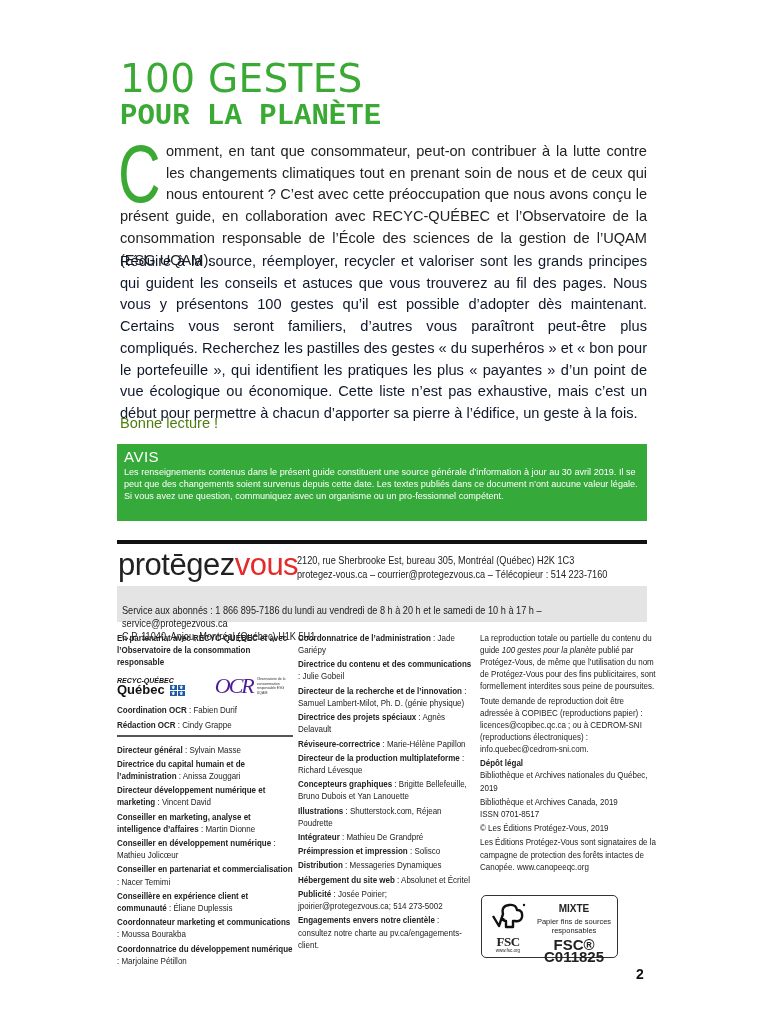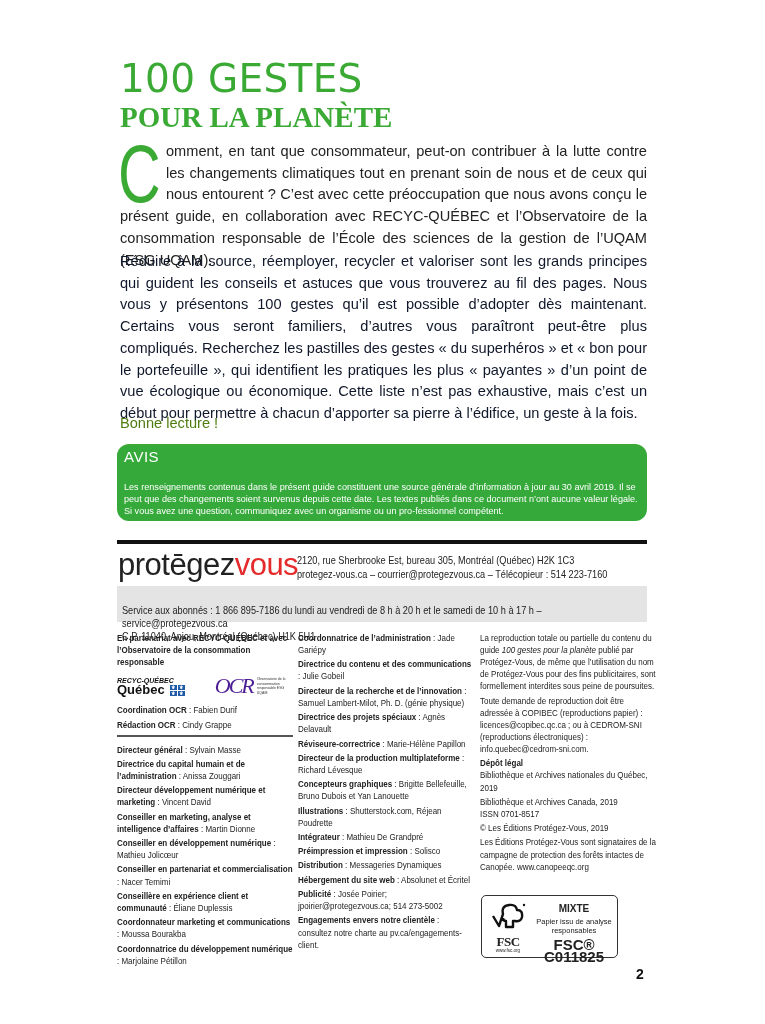--- a/index.html
+++ b/index.html
@@ -1,29 +1,29 @@
 <!DOCTYPE html>
 <html><head>
 <meta charset="utf-8">
 <style>
   * { box-sizing: border-box; margin: 0; padding: 0; }
   html, body { width: 765px; height: 1024px; background: #ffffff; overflow: hidden; }
   body { position: relative; font-family: "Liberation Sans", sans-serif; color: #222; }
 
   .title1 { position: absolute; left: 120px; top: 56px; font-family: "DejaVu Sans", sans-serif; font-weight: normal; font-size: 39px; color: #3aaa35; letter-spacing: 0.3px; line-height: 46px; }
-  .title2 { position: absolute; left: 120px; top: 100px; font-family: Liberation Serif, serif; font-weight: bold; font-size: 29px; color: #3aaa35; line-height: 34px; }
+  .title2 { position: absolute; left: 120px; top: 100px; font-family: Liberation Mono, monospace; font-weight: bold; font-size: 29px; color: #3aaa35; line-height: 34px; }
 
   .intro { position: absolute; left: 120px; top: 141px; width: 527px; font-size: 14.6px; line-height: 21.7px; color: #222; text-align: justify; }
   .dropcap { float: left; font-size: 82px; line-height: 64px; height: 64px; color: #3aaa35; font-weight: normal; margin: 1px 6px 0 -2px; font-family: "Liberation Sans", sans-serif; transform: scaleX(0.72); transform-origin: left top; width: 42px; }
   .para2 { position: absolute; left: 120px; top: 251px; width: 527px; font-size: 14.6px; line-height: 21.7px; color: #0f172a; text-align: justify; }
   .bonne { position: absolute; left: 120px; top: 413px; font-size: 14.6px; line-height: 21.7px; color: #4d7c0f; }
 
-  .avis { position: absolute; left: 117px; top: 444px; width: 530px; height: 77px; background: #35a93a; padding: 3px 7px; color: #fff; border-top: 2px solid #3aaa35; border-radius: 12px; }
+  .avis { position: absolute; left: 117px; top: 444px; width: 530px; height: 77px; background: #35a93a; padding: 3px 7px; color: #fff; border-top: 2px solid #3aaa35; }
   .avis-title { font-size: 15px; font-weight: normal; line-height: 16px; letter-spacing: 0.5px; }
-  .avis-text { font-size: 9.1px; line-height: 12px; margin-top: 16px; }
+  .avis-text { font-size: 9.1px; line-height: 12px; margin-top: 1px; }
 
   .black-rule { position: absolute; left: 117px; top: 540px; width: 530px; height: 4px; background: #111; }
 
   .logo { position: absolute; left: 118px; top: 546px; font-size: 31px; letter-spacing: -0.5px; line-height: 38px; font-family: "Liberation Sans", sans-serif; }
   .logo .p1 { color: #222; }
   .logo .p2 { color: #e42a2a; }
   .addr { position: absolute; left: 297px; top: 554px; font-size: 10.2px; line-height: 13.5px; color: #222; font-family: "Liberation Sans", sans-serif; transform: scaleX(0.9); transform-origin: left top; width: 390px; }
 
   .service { position: absolute; left: 117px; top: 586px; width: 530px; height: 32px; background: #e4e4e4; padding: 18px 5px; font-size: 10.2px; line-height: 13px; color: #222; }
   .service .inner { transform: scaleX(0.9); transform-origin: left top; width: 580px; }
@@ -167,18 +167,18 @@
   <div class="fsc-logo">
     <svg width="38" height="30" viewBox="0 0 38 30">
       <path d="M4 14 L10 24 L14 12 Q12 4 20 3 Q27 2 28 8 Q34 8 33 15 Q32 20 26 19 L24 19 L24 25 L17 25 L17 19 Q14 19 14 16" fill="none" stroke="#111" stroke-width="2.4" stroke-linejoin="round"></path>
       <circle cx="35" cy="3" r="1.2" fill="#111"></circle>
     </svg>
     <div class="f">FSC</div>
     <div class="w">www.fsc.org</div>
   </div>
   <div class="fsc-right">
     <div class="m">MIXTE</div>
-    <div class="s">Papier issu de analyse responsables</div>
+    <div class="s">Papier fins de sources responsables</div>
     <div class="c">FSC® C011825</div>
   </div>
 </div>
 
 <div class="page-num">2</div>
 
 </body></html>

